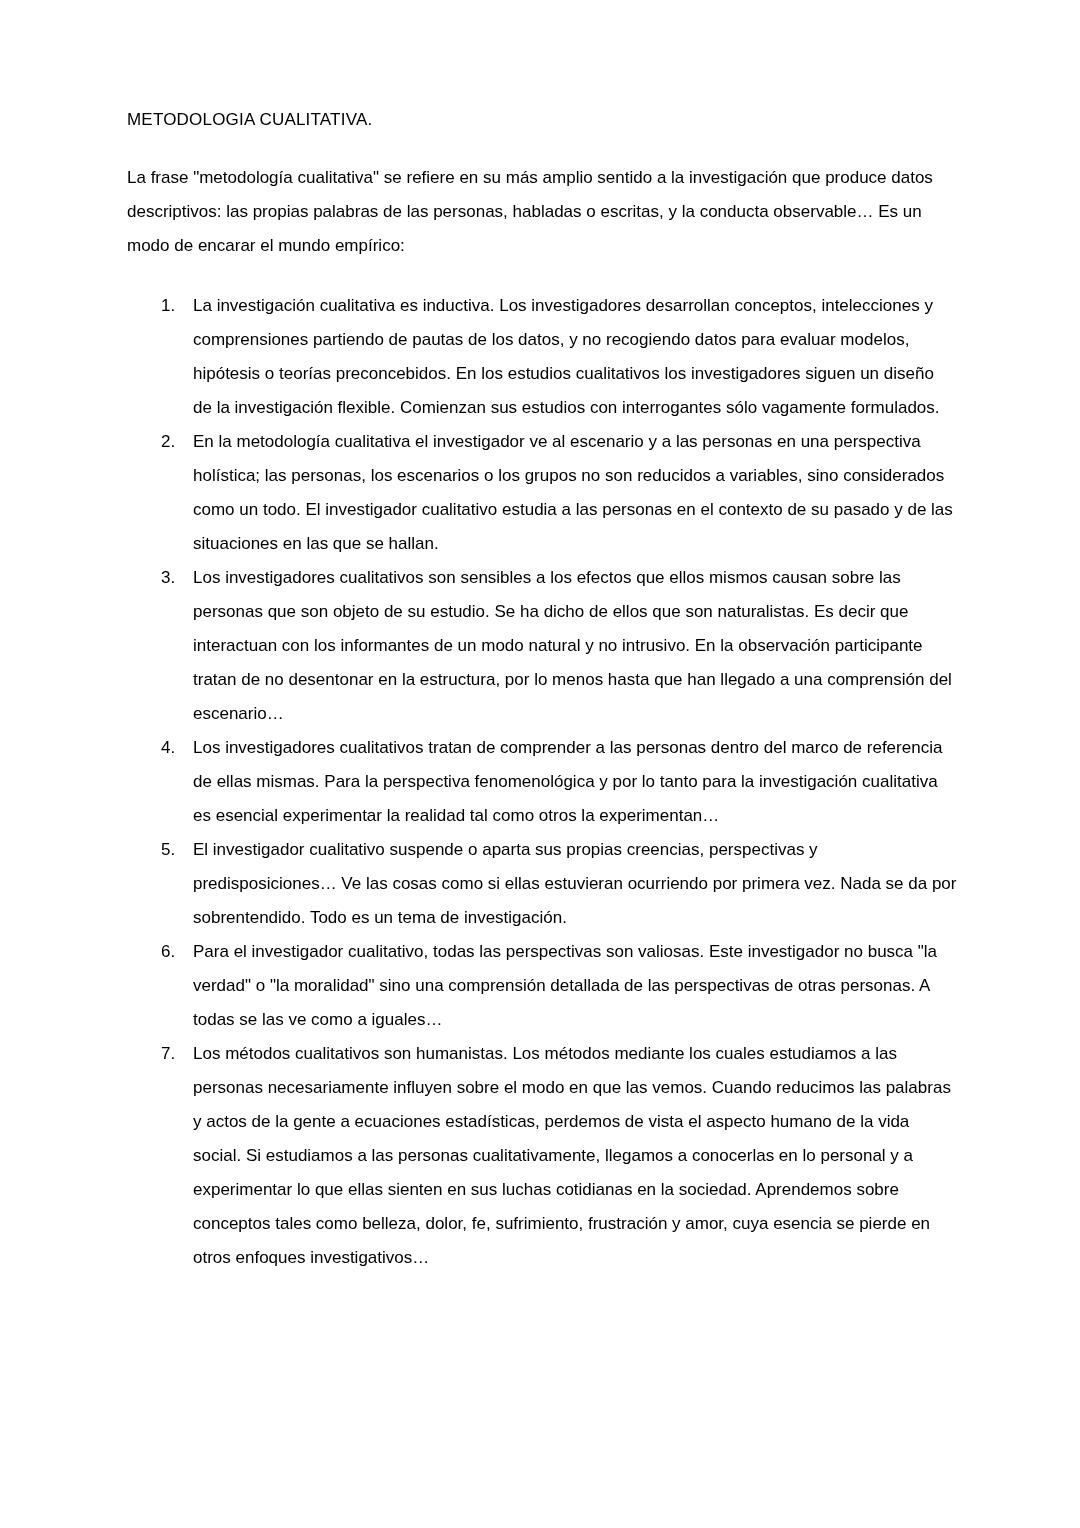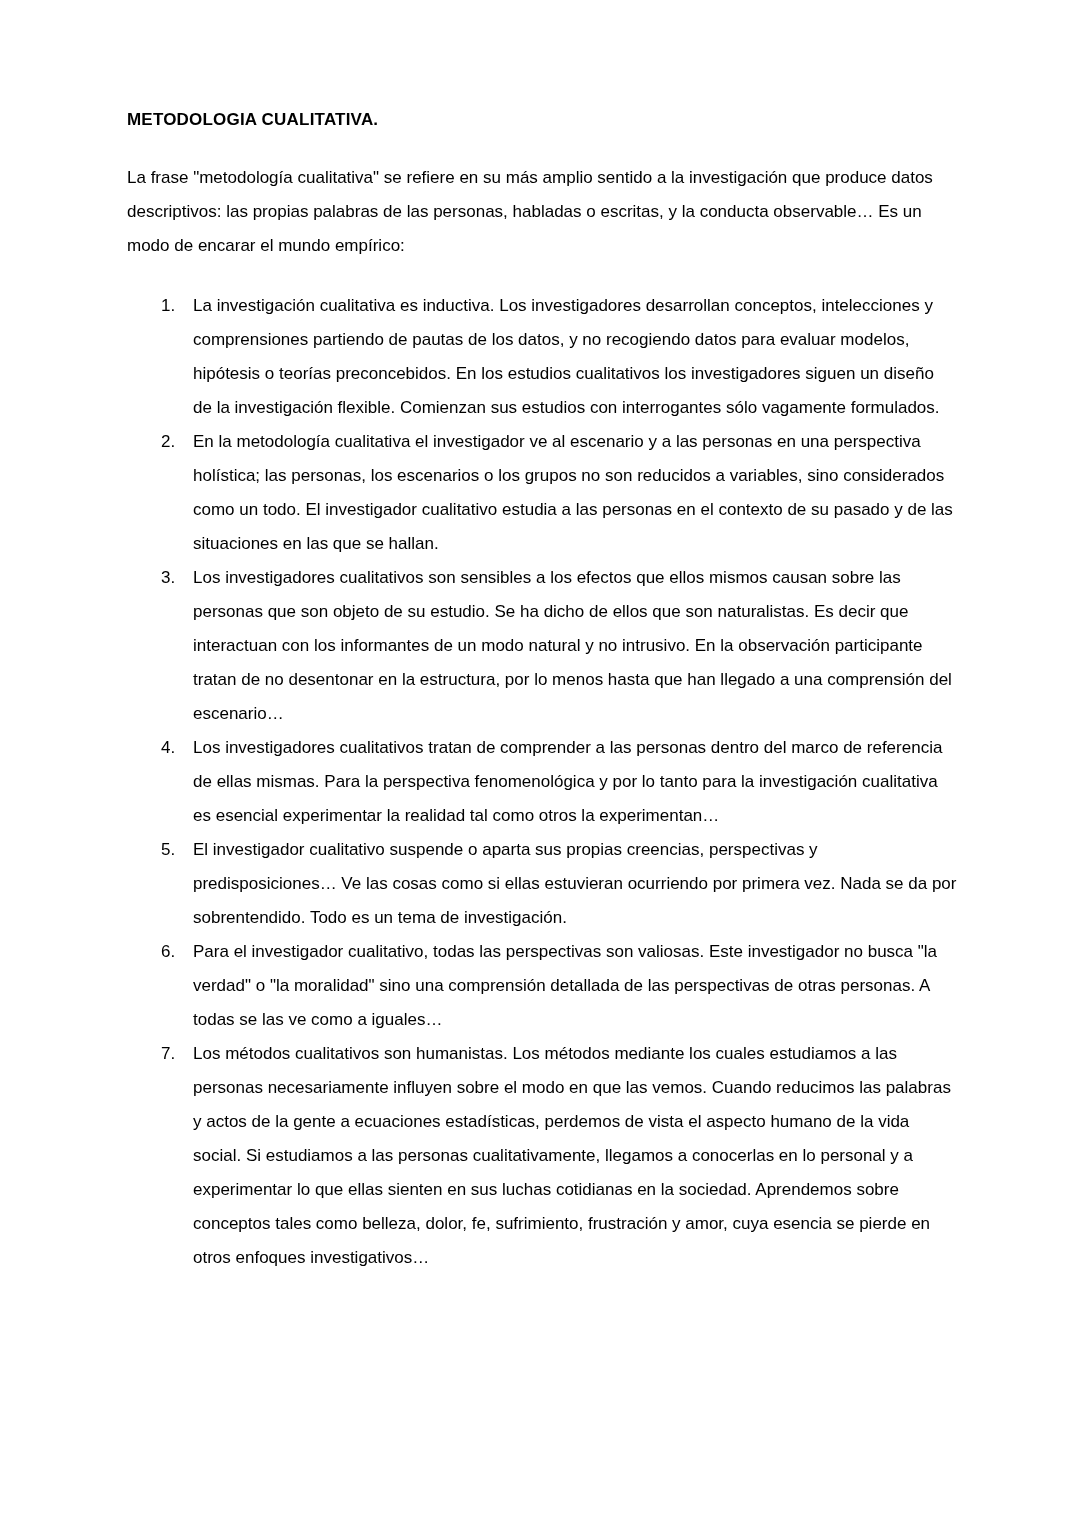--- a/index.html
+++ b/index.html
@@ -19,21 +19,21 @@
     top: 0;
     left: 0;
     width: 1080px;
     height: 1528px;
     background: #ffffff;
     box-sizing: border-box;
     padding: 103px 123px 0 127px;
   }
   .doc-title {
     font-size: 17px;
-    font-weight: bold;
+    font-weight: normal;
     line-height: 34px;
     margin: 0 0 24px 0;
     letter-spacing: 0.2px;
   }
   .intro {
     font-size: 17px;
     line-height: 34px;
     margin: 0 0 26px 0;
   }
   ol.doc-list {

